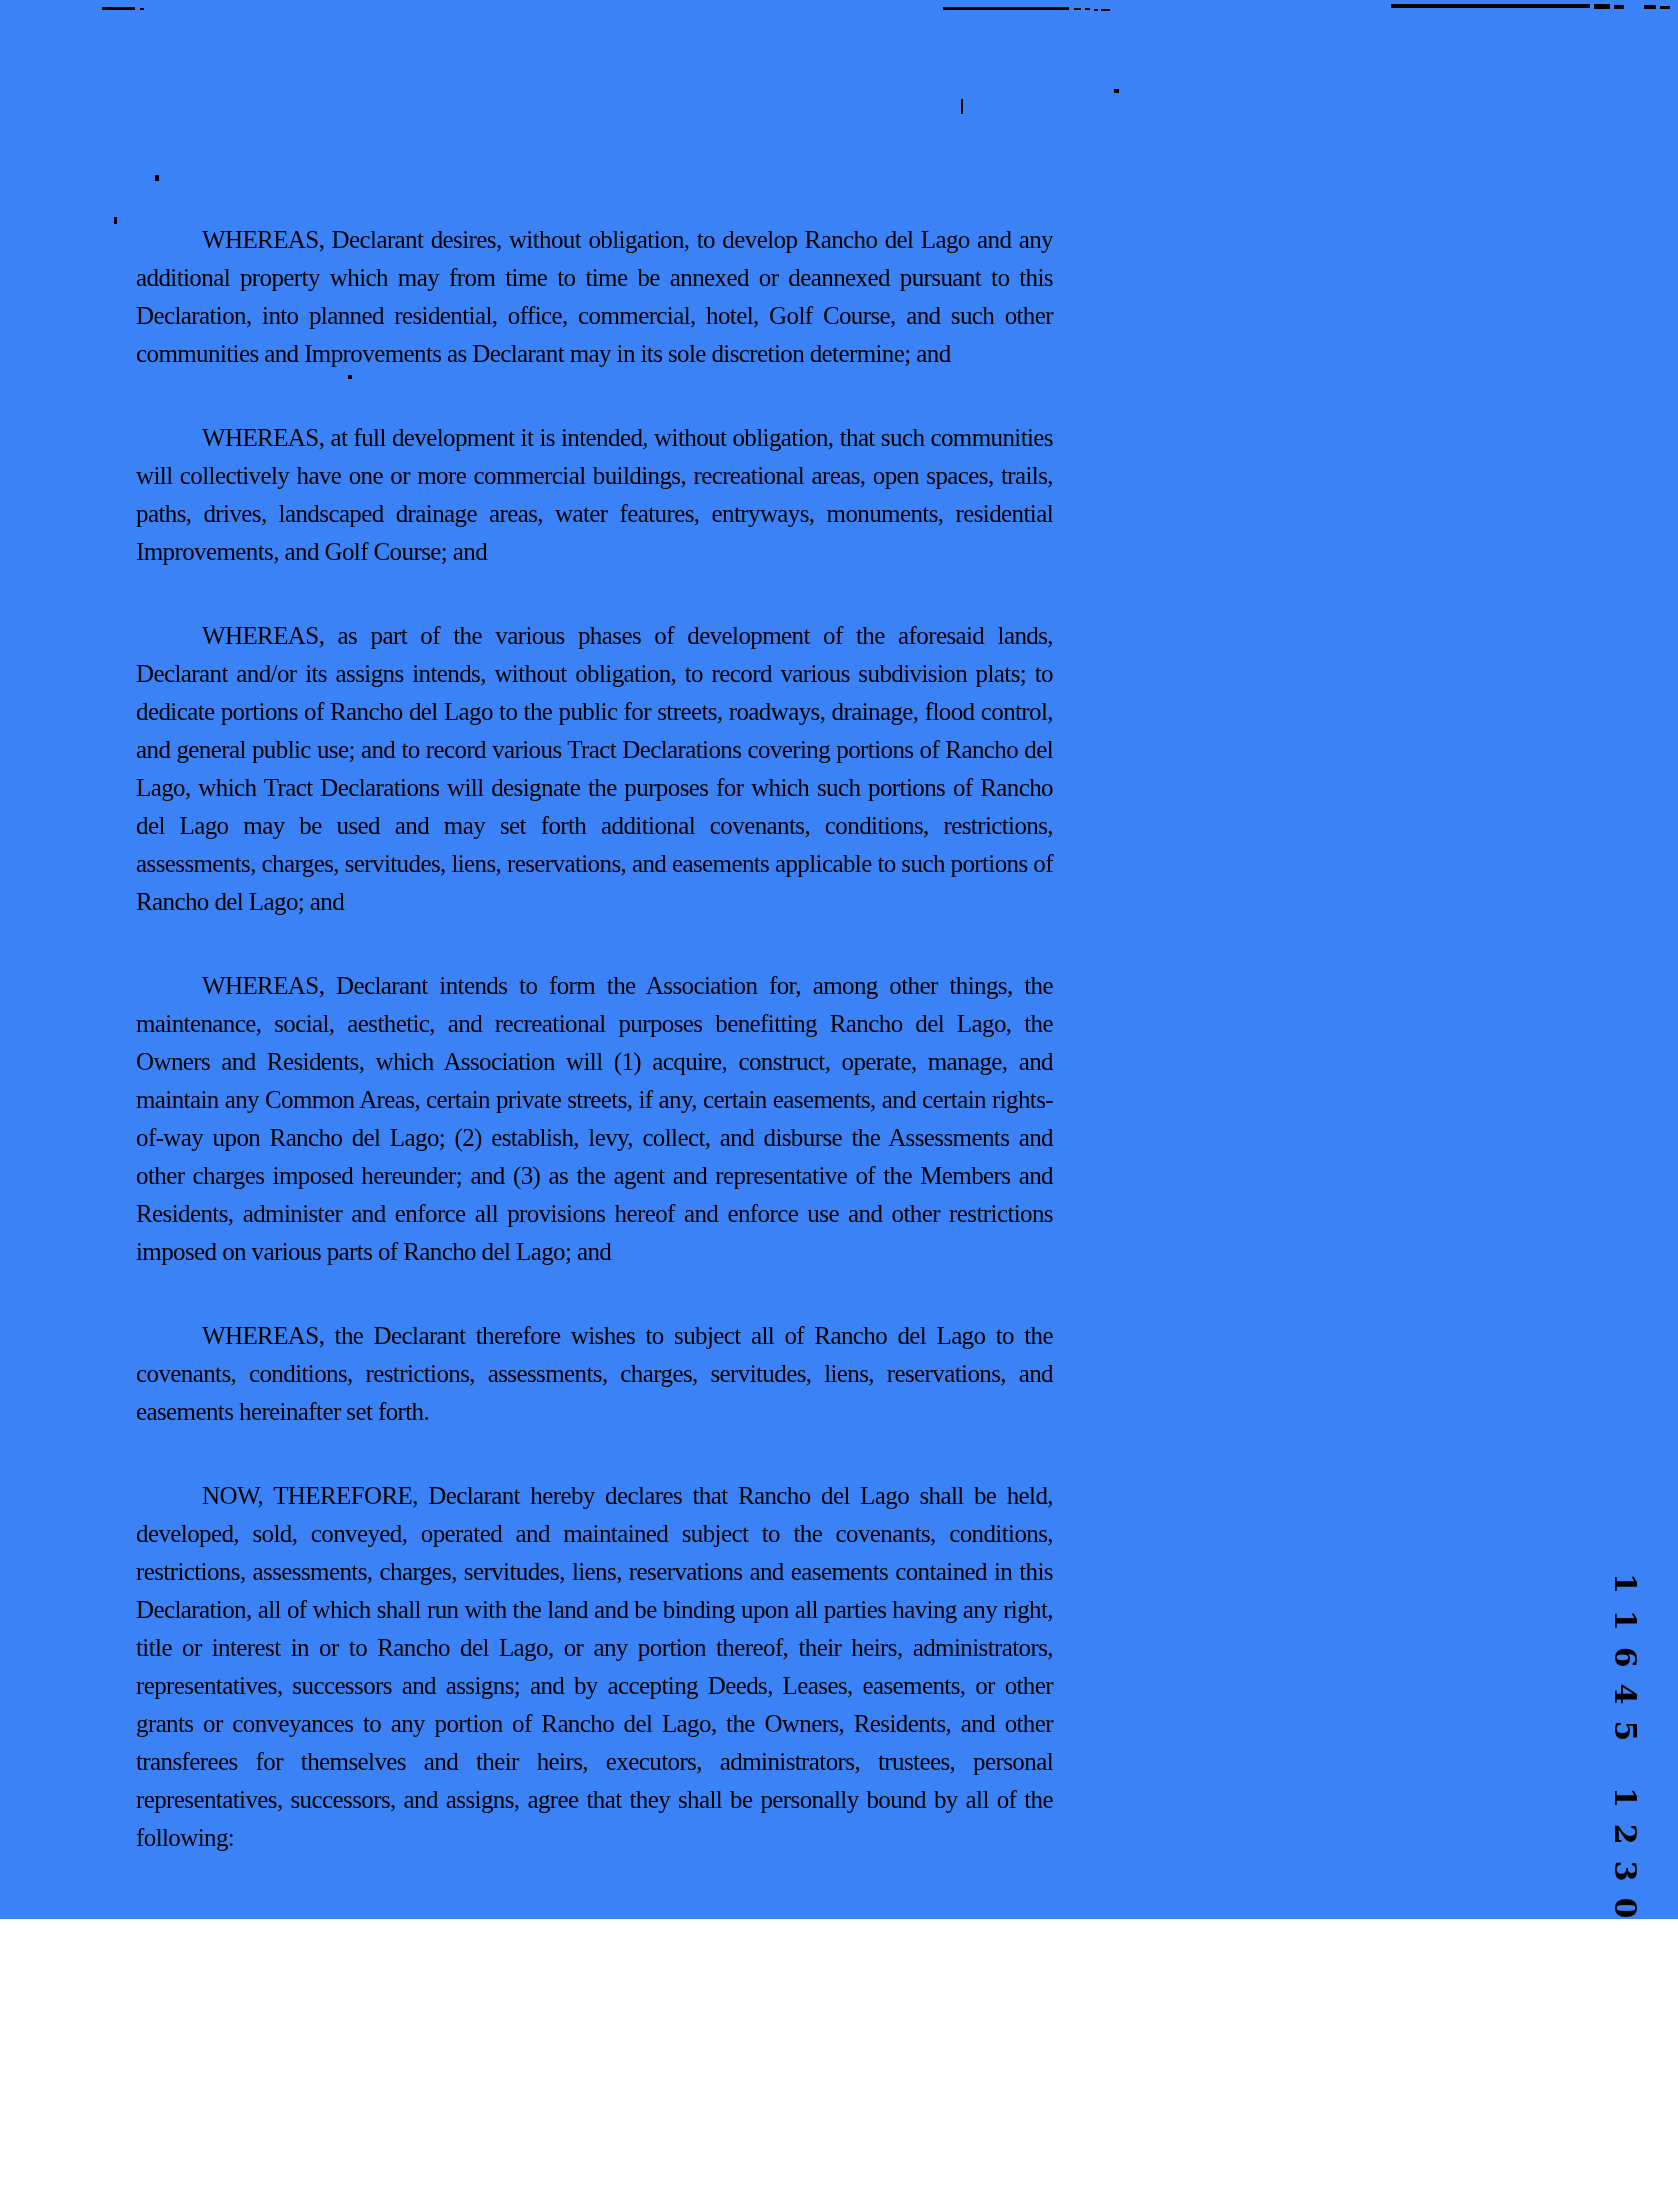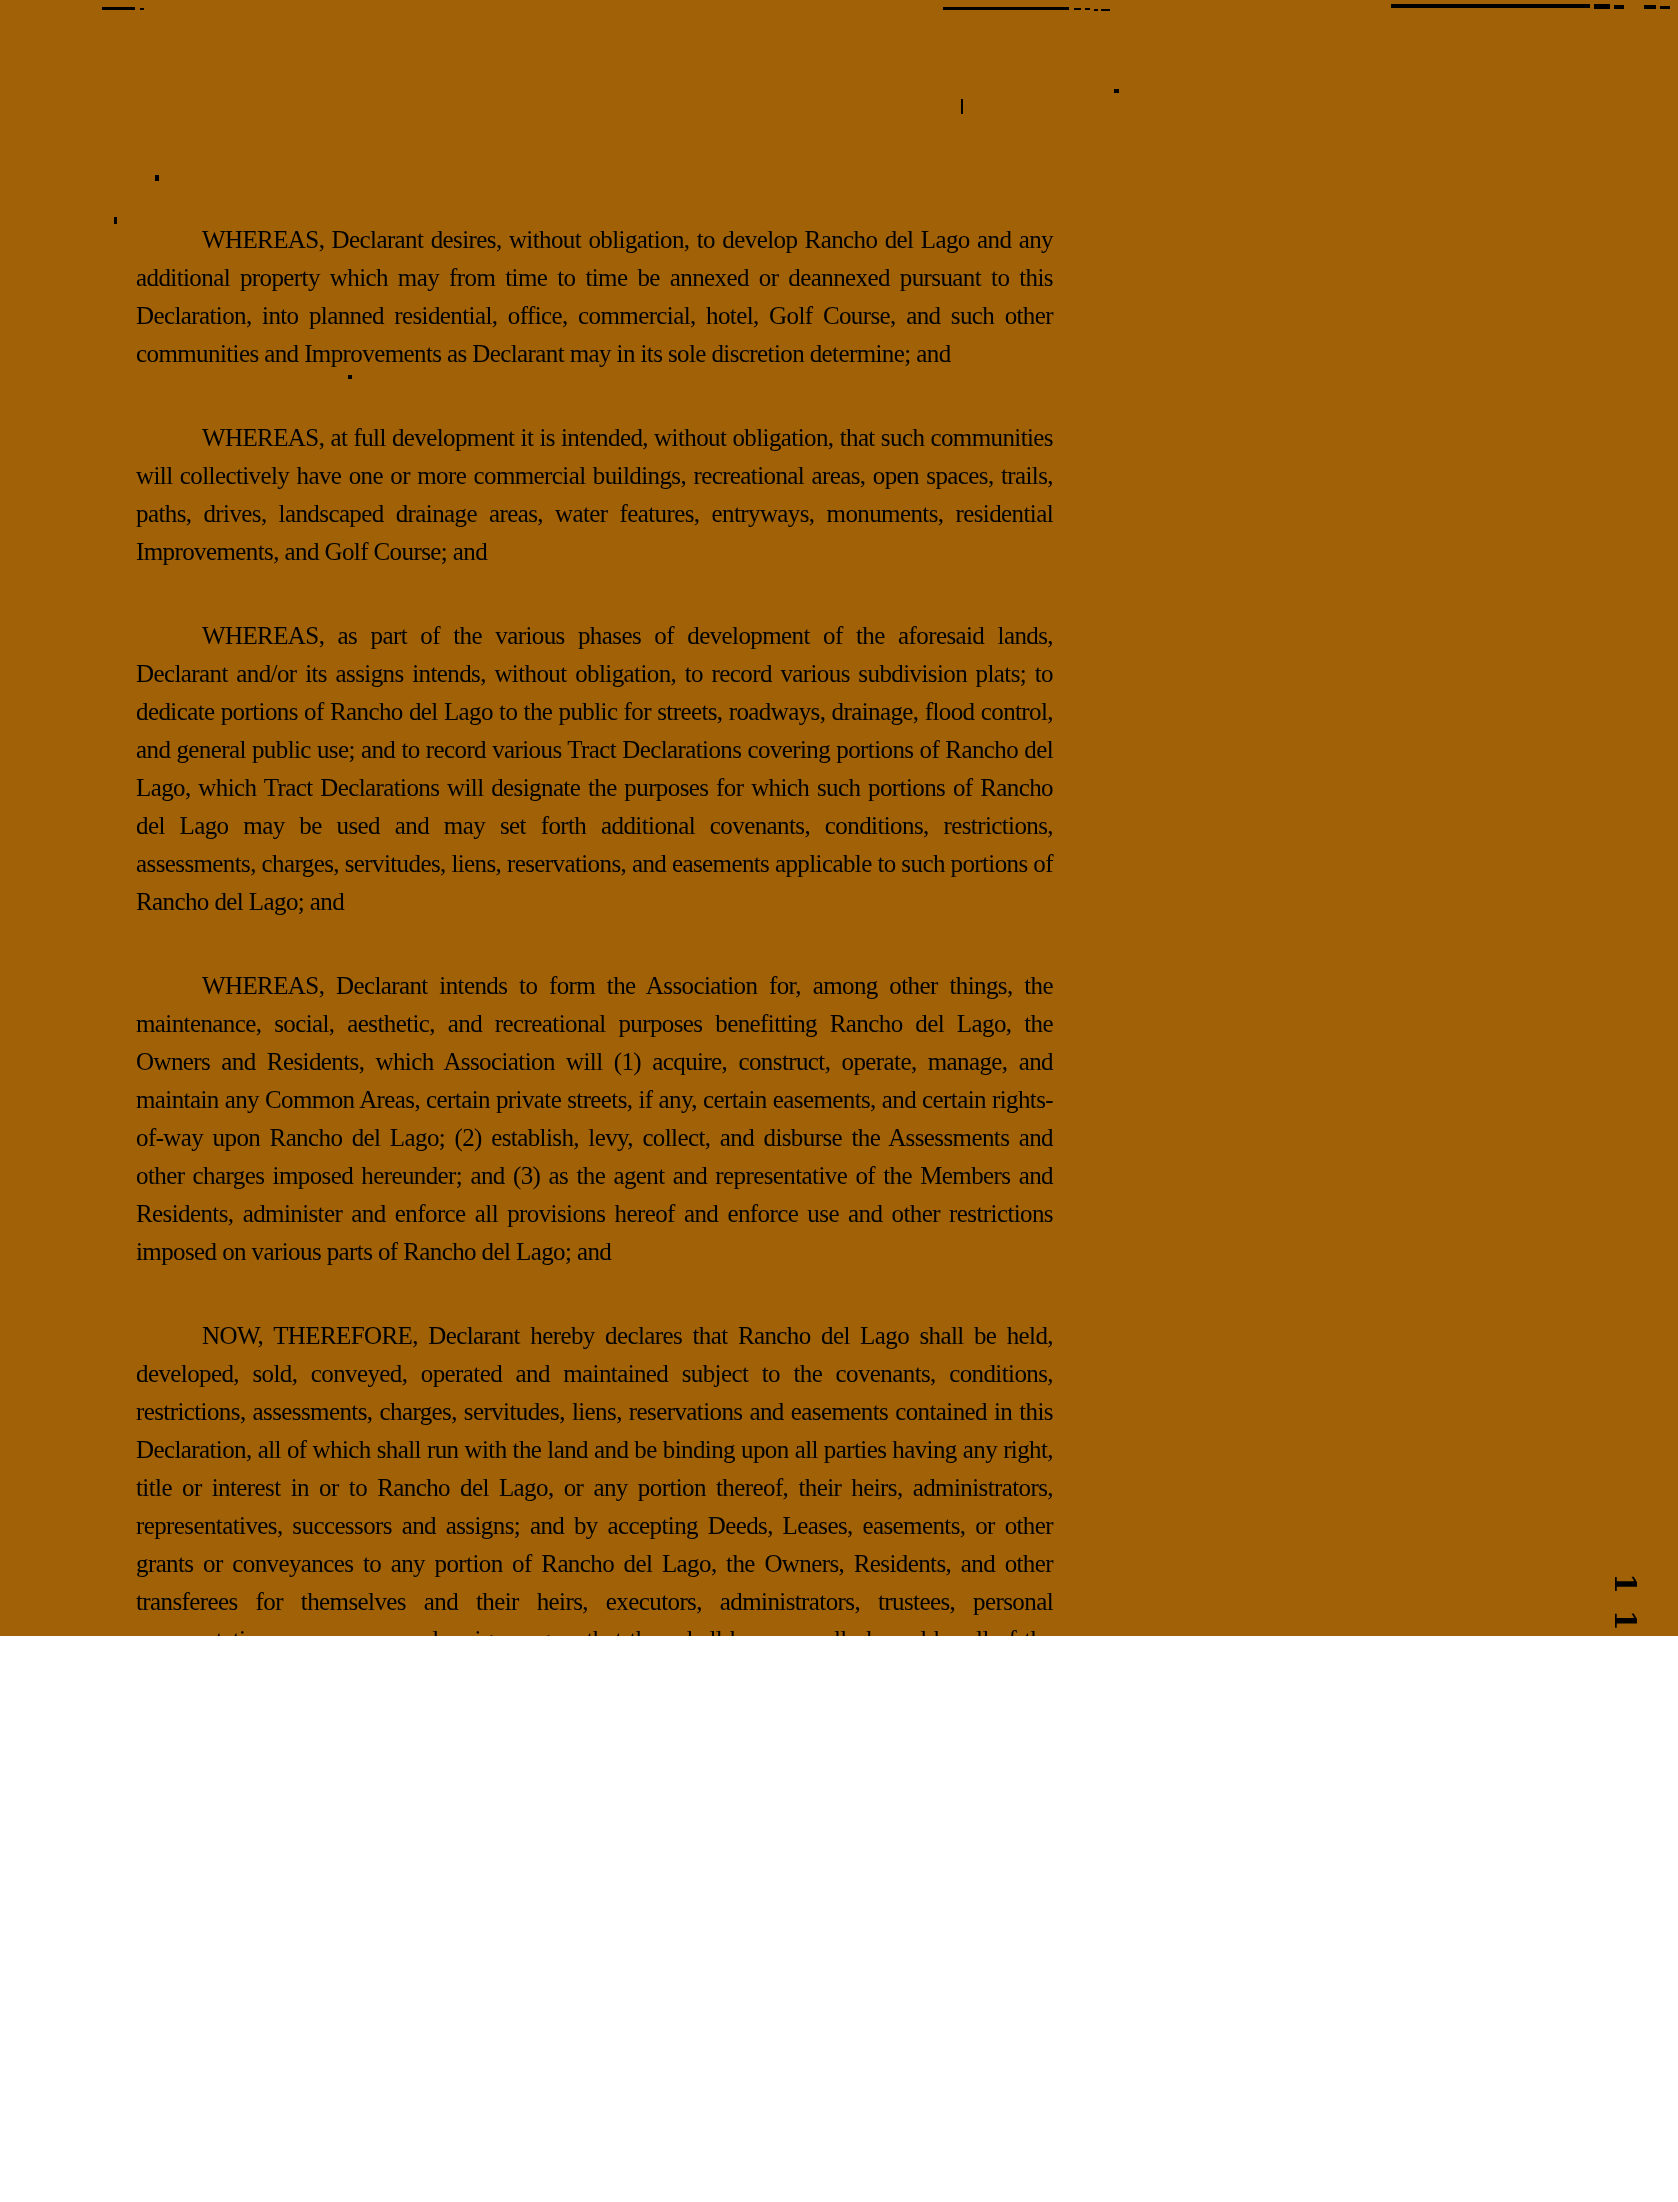--- a/index.html
+++ b/index.html
@@ -1,20 +1,20 @@
 <!DOCTYPE html>
 <html><head>
 <meta charset="utf-8">
 <style>
   html, body { margin: 0; padding: 0; background: #ffffff; }
   .page {
     position: relative;
     width: 1679px;
-    height: 1636px;
-    background: #a16207;
+    height: 1919px;
+    background: #3b82f6;
     color: #000000;
     font-family: "Liberation Serif", serif;
     overflow: hidden;
   }
   
   .text-block {
     position: absolute;
     left: 136px;
     top: 221px;
     width: 917px;
@@ -78,20 +78,21 @@
   <div class="art" style="left:1114px;top:89px;width:5px;height:4px"></div>
   <div class="art" style="left:155px;top:175px;width:4px;height:6px"></div>
   <div class="art" style="left:114px;top:217px;width:3px;height:7px"></div>
   <div class="art" style="left:348px;top:375px;width:4px;height:4px"></div>
 
   <main class="text-block">
     <p>WHEREAS, Declarant desires, without obligation, to develop Rancho del Lago and any additional property which may from time to time be annexed or deannexed pursuant to this Declaration, into planned residential, office, commercial, hotel, Golf Course, and such other communities and Improvements as Declarant may in its sole discretion determine; and</p>
     <p>WHEREAS, at full development it is intended, without obligation, that such communities will collectively have one or more commercial buildings, recreational areas, open spaces, trails, paths, drives, landscaped drainage areas, water features, entryways, monuments, residential Improvements, and Golf Course; and</p>
     <p>WHEREAS, as part of the various phases of development of the aforesaid lands, Declarant and/or its assigns intends, without obligation, to record various subdivision plats; to dedicate portions of Rancho del Lago to the public for streets, roadways, drainage, flood control, and general public use; and to record various Tract Declarations covering portions of Rancho del Lago, which Tract Declarations will designate the purposes for which such portions of Rancho del Lago may be used and may set forth additional covenants, conditions, restrictions, assessments, charges, servitudes, liens, reservations, and easements applicable to such portions of Rancho del Lago; and</p>
     <p>WHEREAS, Declarant intends to form the Association for, among other things, the maintenance, social, aesthetic, and recreational purposes benefitting Rancho del Lago, the Owners and Residents, which Association will (1) acquire, construct, operate, manage, and maintain any Common Areas, certain private streets, if any, certain easements, and certain rights-of-way upon Rancho del Lago; (2) establish, levy, collect, and disburse the Assessments and other charges imposed hereunder; and (3) as the agent and representative of the Members and Residents, administer and enforce all provisions hereof and enforce use and other restrictions imposed on various parts of Rancho del Lago; and</p>
+    <p>WHEREAS, the Declarant therefore wishes to subject all of Rancho del Lago to the covenants, conditions, restrictions, assessments, charges, servitudes, liens, reservations, and easements hereinafter set forth.</p>
     <p>NOW, THEREFORE, Declarant hereby declares that Rancho del Lago shall be held, developed, sold, conveyed, operated and maintained subject to the covenants, conditions, restrictions, assessments, charges, servitudes, liens, reservations and easements contained in this Declaration, all of which shall run with the land and be binding upon all parties having any right, title or interest in or to Rancho del Lago, or any portion thereof, their heirs, administrators, representatives, successors and assigns; and by accepting Deeds, Leases, easements, or other grants or conveyances to any portion of Rancho del Lago, the Owners, Residents, and other transferees for themselves and their heirs, executors, administrators, trustees, personal representatives, successors, and assigns, agree that they shall be personally bound by all of the following:</p>
   </main>
 
   <div class="stamp-num stamp-docket">11645</div>
   <div class="stamp-num stamp-page">1230</div>
 
   <div class="footer-path">M:\Linda\Vail Valley\CC&amp;Rs\CC&amp;Rs.NEW.wpd</div>
   <div class="page-num">2</div>
 
 </div>

